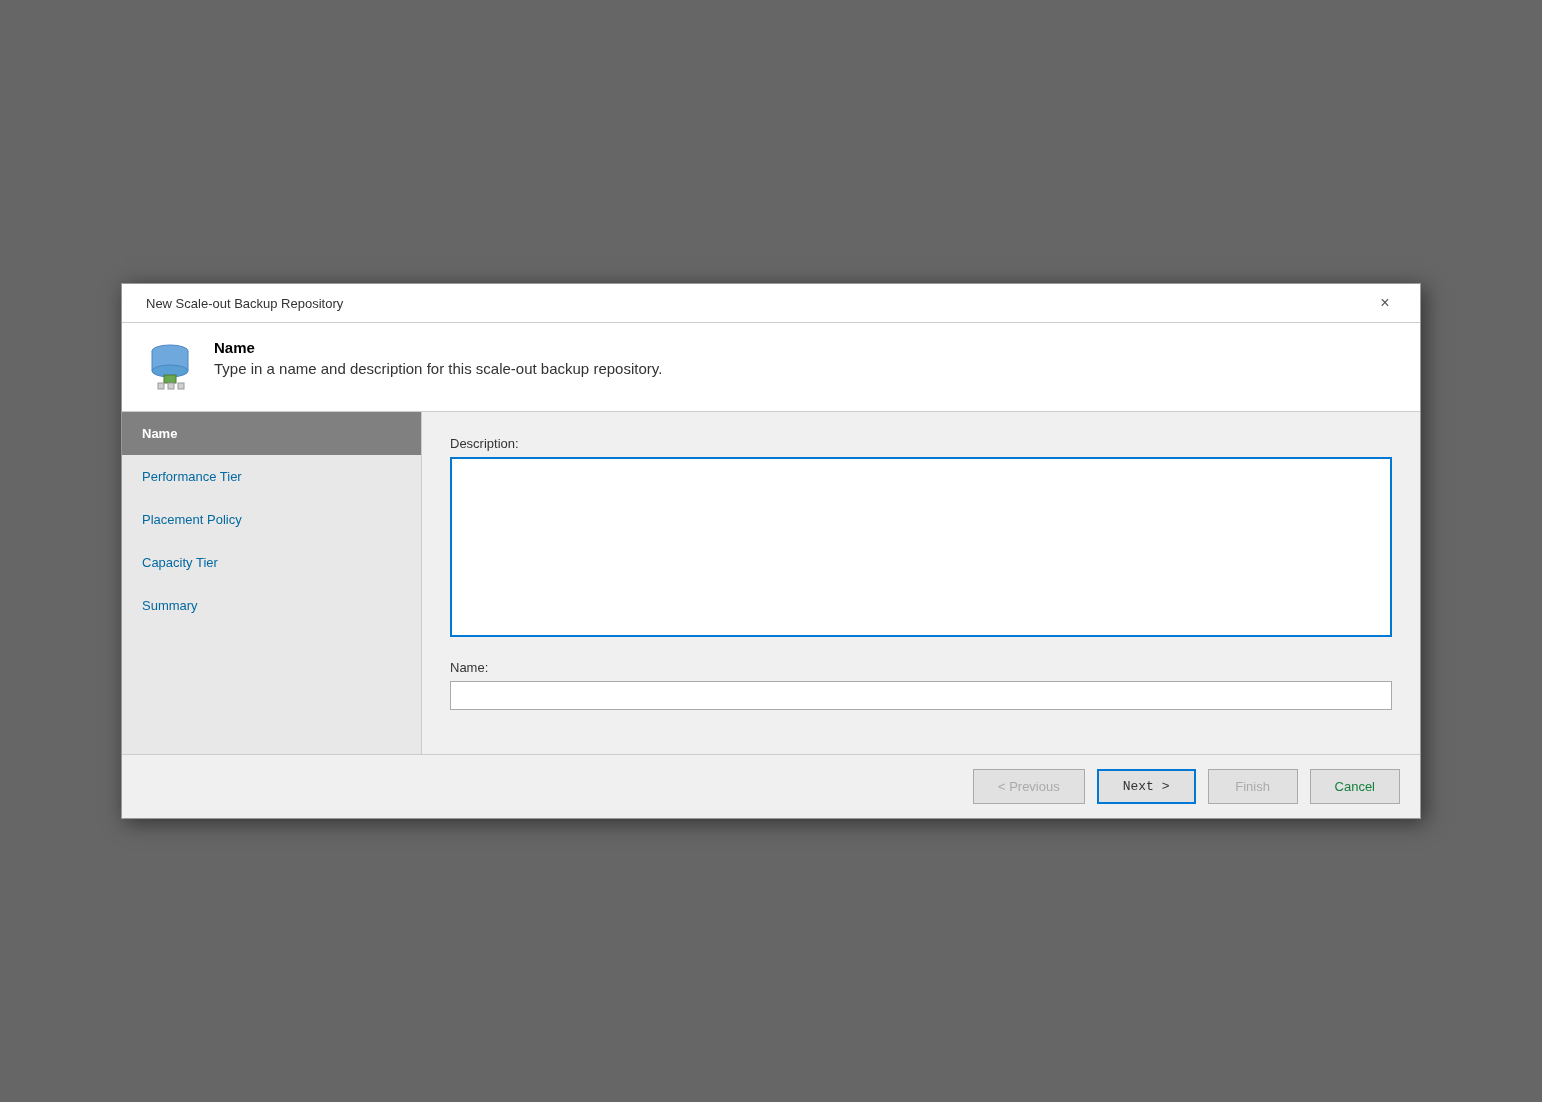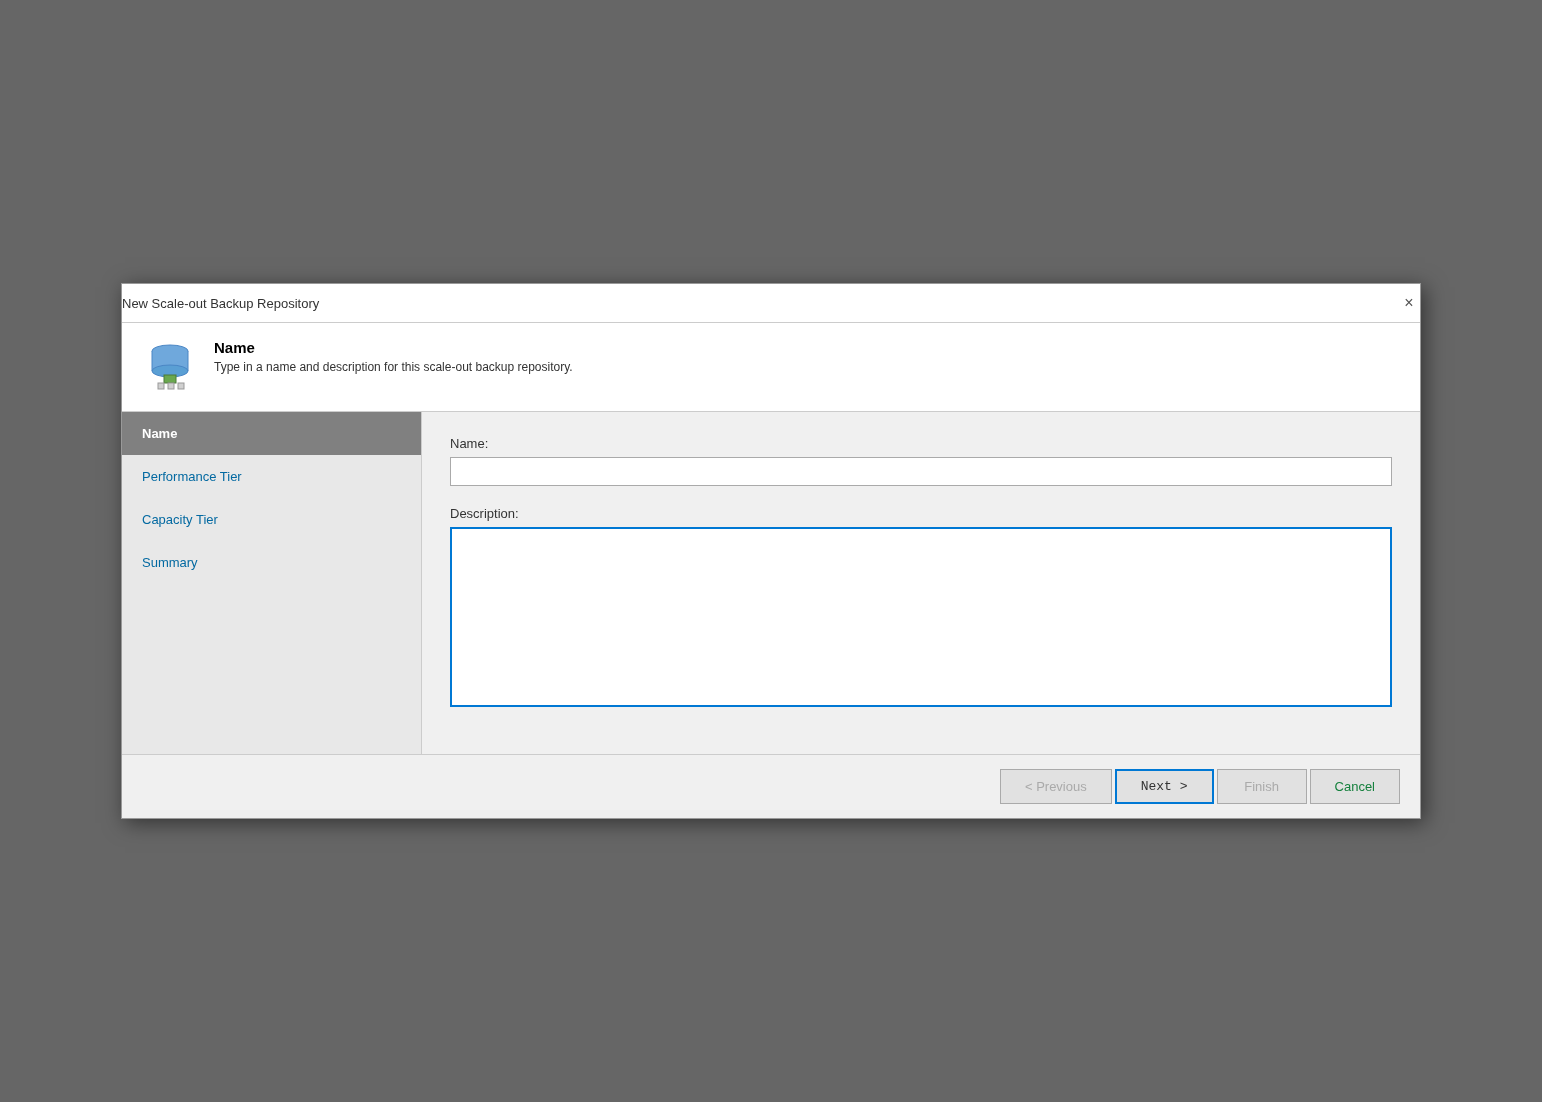--- a/index.html
+++ b/index.html
@@ -23,21 +23,21 @@
       background: #f0f0f0;
       border: 1px solid #999;
       box-shadow: 4px 4px 20px rgba(0,0,0,0.5);
       display: flex;
       flex-direction: column;
     }
 
     .title-bar {
       background: #fff;
       border-bottom: 1px solid #ccc;
-      padding: 8px 0;
+      padding: 8px 24px;
       display: flex;
       align-items: center;
       justify-content: space-between;
     }
 
     .title-bar-text {
       font-size: 13px;
       color: #333;
     }
 
@@ -70,21 +70,21 @@
     }
 
     .header-text h2 {
       font-size: 15px;
       font-weight: bold;
       margin-bottom: 4px;
       color: #000;
     }
 
     .header-text p {
-      font-size: 12px;
+      font-size: 15px;
       color: #333;
     }
 
     .content {
       display: flex;
       flex: 1;
     }
 
     .sidebar {
       width: 300px;
@@ -145,21 +145,21 @@
       height: 180px;
       outline: none;
     }
 
     .footer {
       background: #f0f0f0;
       border-top: 1px solid #ccc;
       padding: 14px 20px;
       display: flex;
       justify-content: flex-end;
-      gap: 3px;
+      gap: 12px;
     }
 
     .btn {
       padding: 8px 24px;
       font-size: 13px;
       cursor: pointer;
       border: 1px solid #aaa;
       background: #e1e1e1;
       color: #15803d;
       min-width: 90px;
@@ -221,35 +221,38 @@
   <div class="content">
 
     <div class="sidebar">
       <div class="sidebar-item active">
         <span>Name</span>
       </div>
       <div class="sidebar-item">
         <span>Performance Tier</span>
       </div>
       <div class="sidebar-item">
+        <span>Placement Policy</span>
+      </div>
+      <div class="sidebar-item">
         <span>Capacity Tier</span>
       </div>
       <div class="sidebar-item">
         <span>Summary</span>
       </div>
     </div>
 
     <div class="main-content">
+      <div class="form-group">
+        <label class="form-label">Description:</label>
+        <textarea class="form-textarea" style=""></textarea>
+      </div>
       <div class="form-group">
         <label class="form-label">Name:</label>
         <input type="text" class="form-input" value="" style="">
-      </div>
-      <div class="form-group">
-        <label class="form-label">Description:</label>
-        <textarea class="form-textarea" style=""></textarea>
       </div>
     </div>
   </div>
 
   <div class="footer">
     <button class="btn" disabled="">&lt; Previous</button>
     <button class="btn primary">Next &gt;</button>
     <button class="btn" disabled="">Finish</button>
     <button class="btn">Cancel</button>
   </div>

